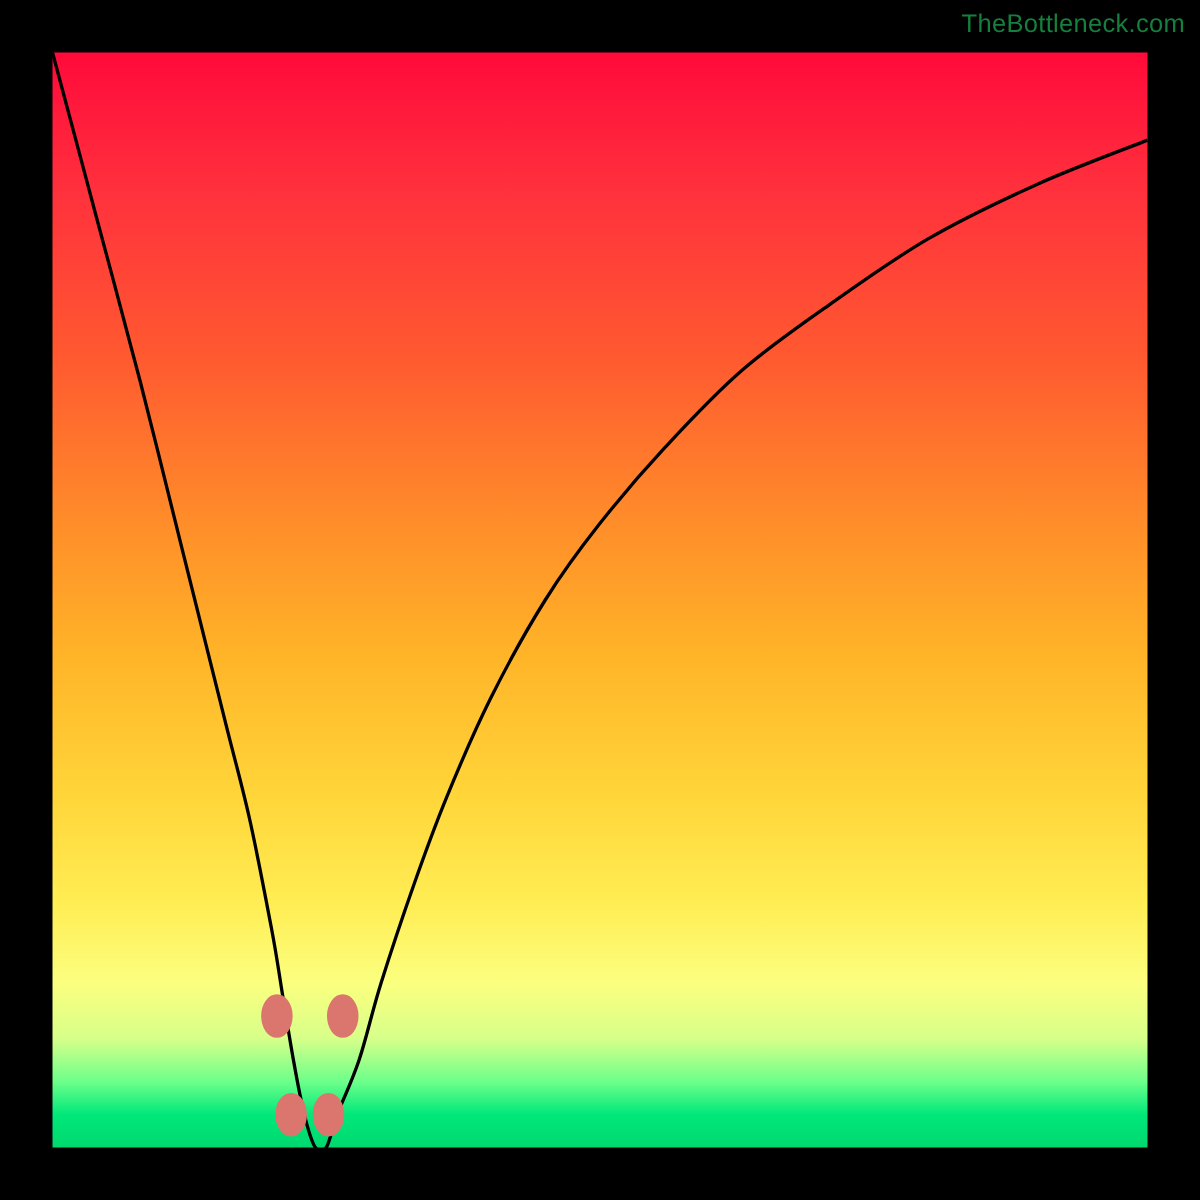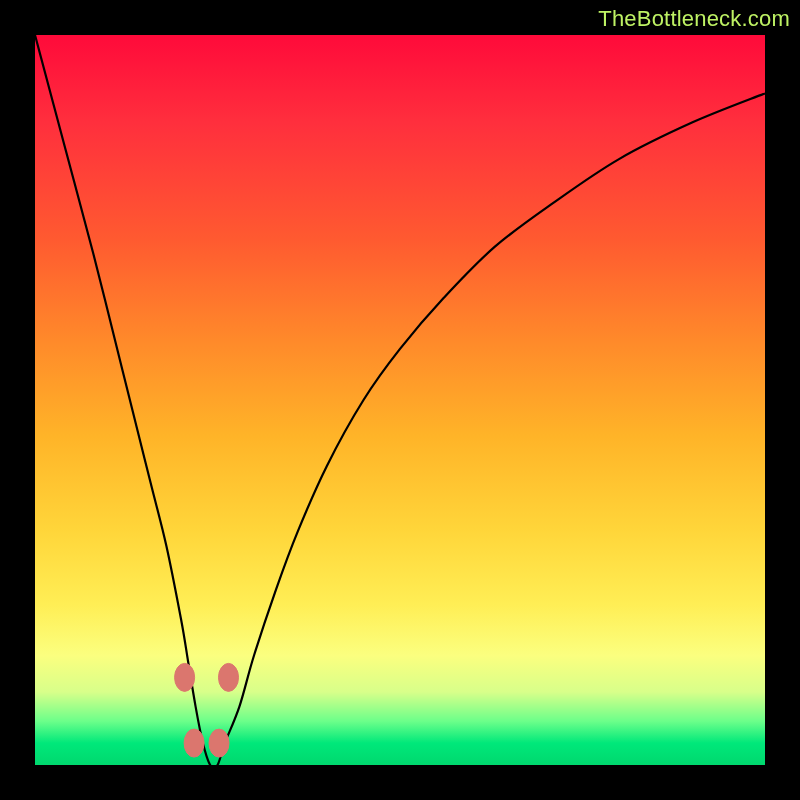--- a/index.html
+++ b/index.html
@@ -39,22 +39,22 @@
       #d8ff8a 90%,
       #6cff8a 94%,
       #00e87a 97%,
       #00d86e 100%
     );
   }
   .watermark {
     position: absolute;
     top: 6px;
     right: 10px;
-    color: #bef264;
-    font-size: 22px;
+    color: #15803d;
+    font-size: 17px;
     letter-spacing: 0.2px;
     user-select: none;
   }
   svg.curve {
     position: absolute;
     left: 0;
     top: 0;
     width: 730px;
     height: 730px;
     overflow: visible;

